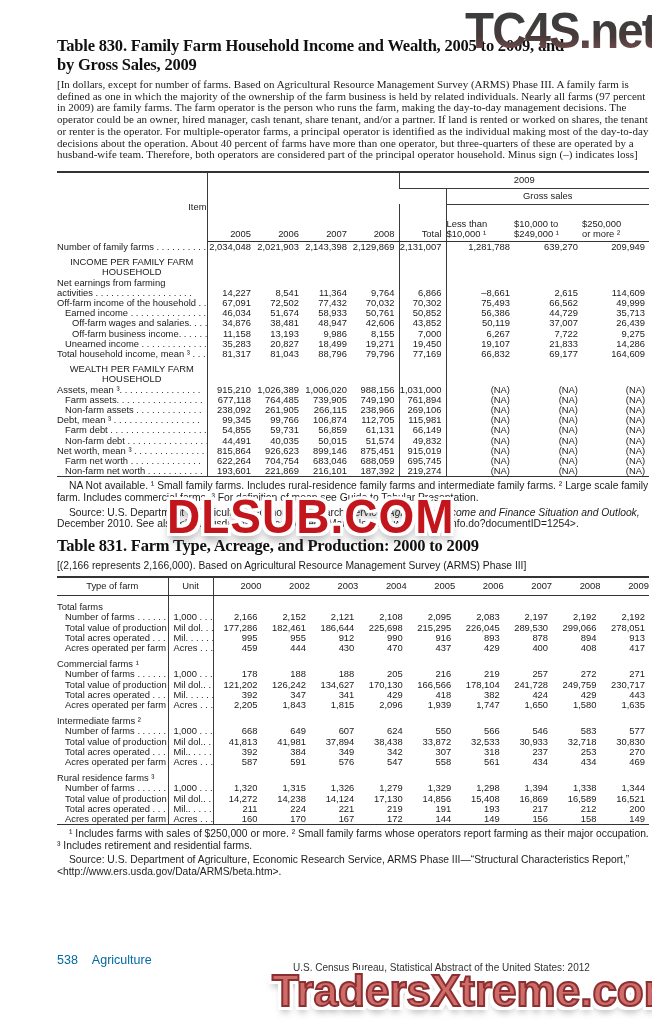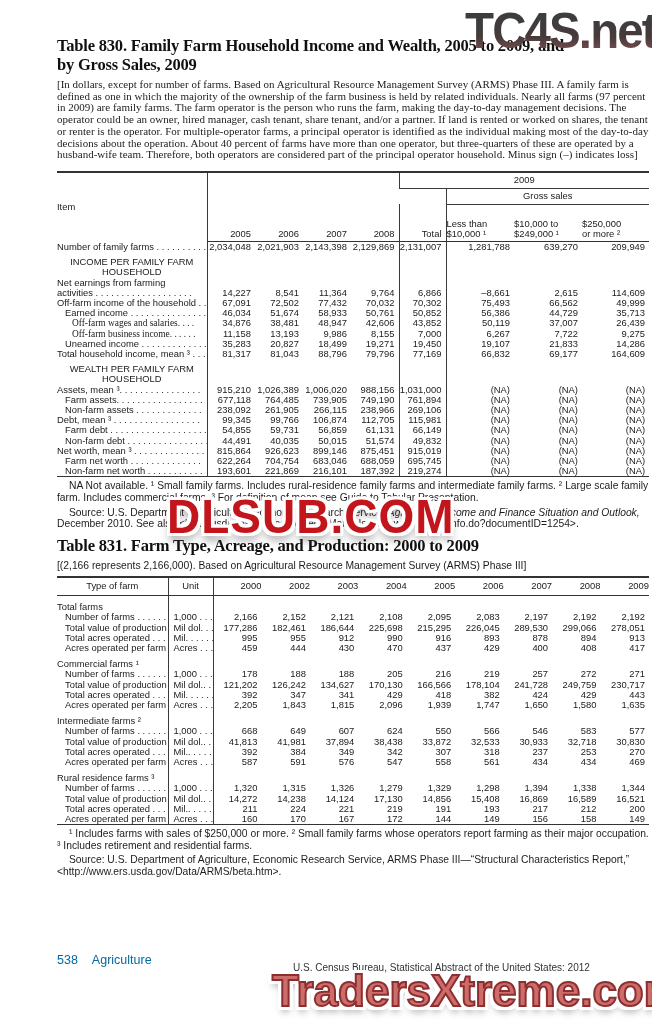--- a/index.html
+++ b/index.html
@@ -19,27 +19,27 @@
   }
   .intro { font-size:11px; line-height:11.7px; margin:0 0 10px 0; color:#1c1c1c;font-family:Liberation Serif, serif; }
   .bracket { font-size:10.3px; line-height:12px; margin:0 0 4px 0; }
 
   
   table { border-collapse:collapse; table-layout:fixed; width:592px; color:#1a1a1a; }
   th, td { padding:0; margin:0; font-weight:normal; font-size:9.4px; line-height:10.2px; }
   .bl { border-left:1px solid #3a3a3a; }
   .num { text-align:right; padding-right:4px; white-space:nowrap; }
   .label { white-space:nowrap; overflow:hidden; }
-  .in1 { padding-left:8px; } .in2 { padding-left:15px;font-family:Liberation Serif, serif; }
+  .in1 { padding-left:8px; } .in2 { padding-left:15px; }
   .sec { text-align:center; white-space:pre-line; padding-top:5px; }
   .vb  { vertical-align:bottom; }
 
   .t830 { border-top:2px solid #333; border-bottom:1.5px solid #333; }
   .t830 thead th { vertical-align:bottom; }
-  .t830 .item { vertical-align:middle; text-align:left;margin-top:40px; }
+  .t830 .item { vertical-align:middle; text-align:right;margin-top:40px; }
   .t830 .y2009 { text-align:center; vertical-align:middle; border-bottom:1px solid #3a3a3a; height:15px; }
   .t830 .gshdr { text-align:center; vertical-align:middle; border-bottom:1px solid #3a3a3a; height:15px; }
   .t830 .h2sp { height:15px; }
   .t830 .yrs th { border-bottom:1.5px solid #333; padding-bottom:2px; height:34px; }
   .t830 .pre { white-space:pre-line; text-align:left; }
 
   .t831 { border-top:2px solid #333; border-bottom:1.5px solid #333; }
   .t831 thead th { border-bottom:1.5px solid #333; padding:3px 0 4px 0; }
   .t831 .ctr { text-align:center; }
   .t831 .slabel { white-space:nowrap; overflow:hidden; padding-top:6px; }

